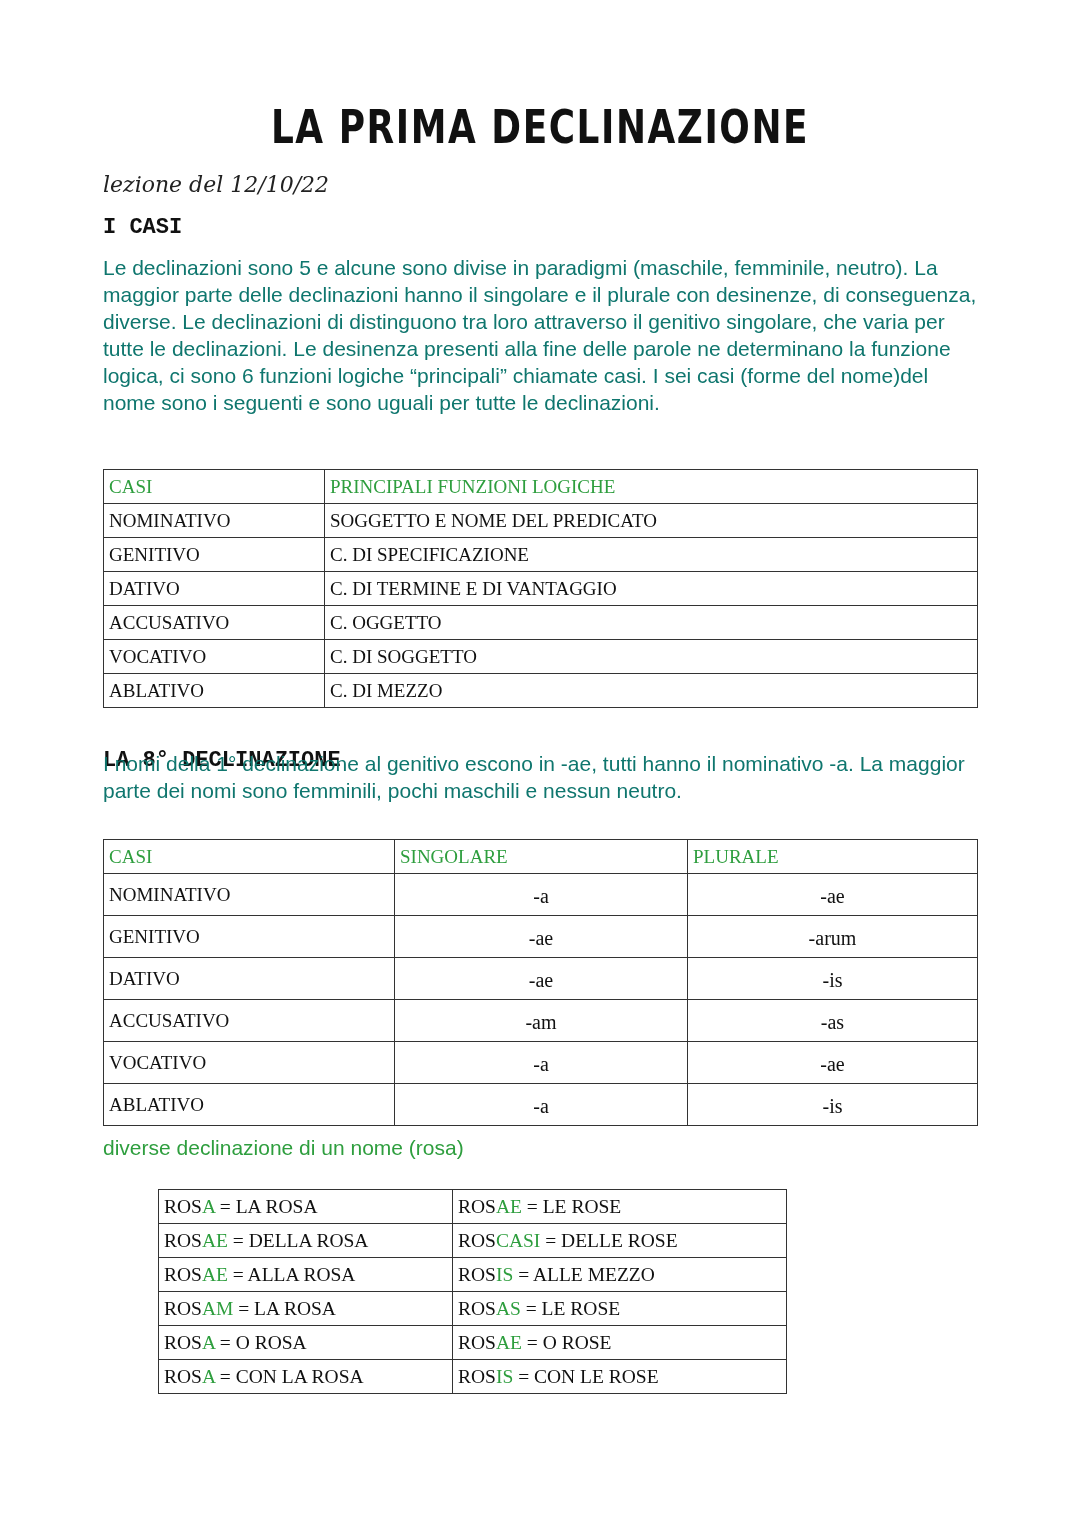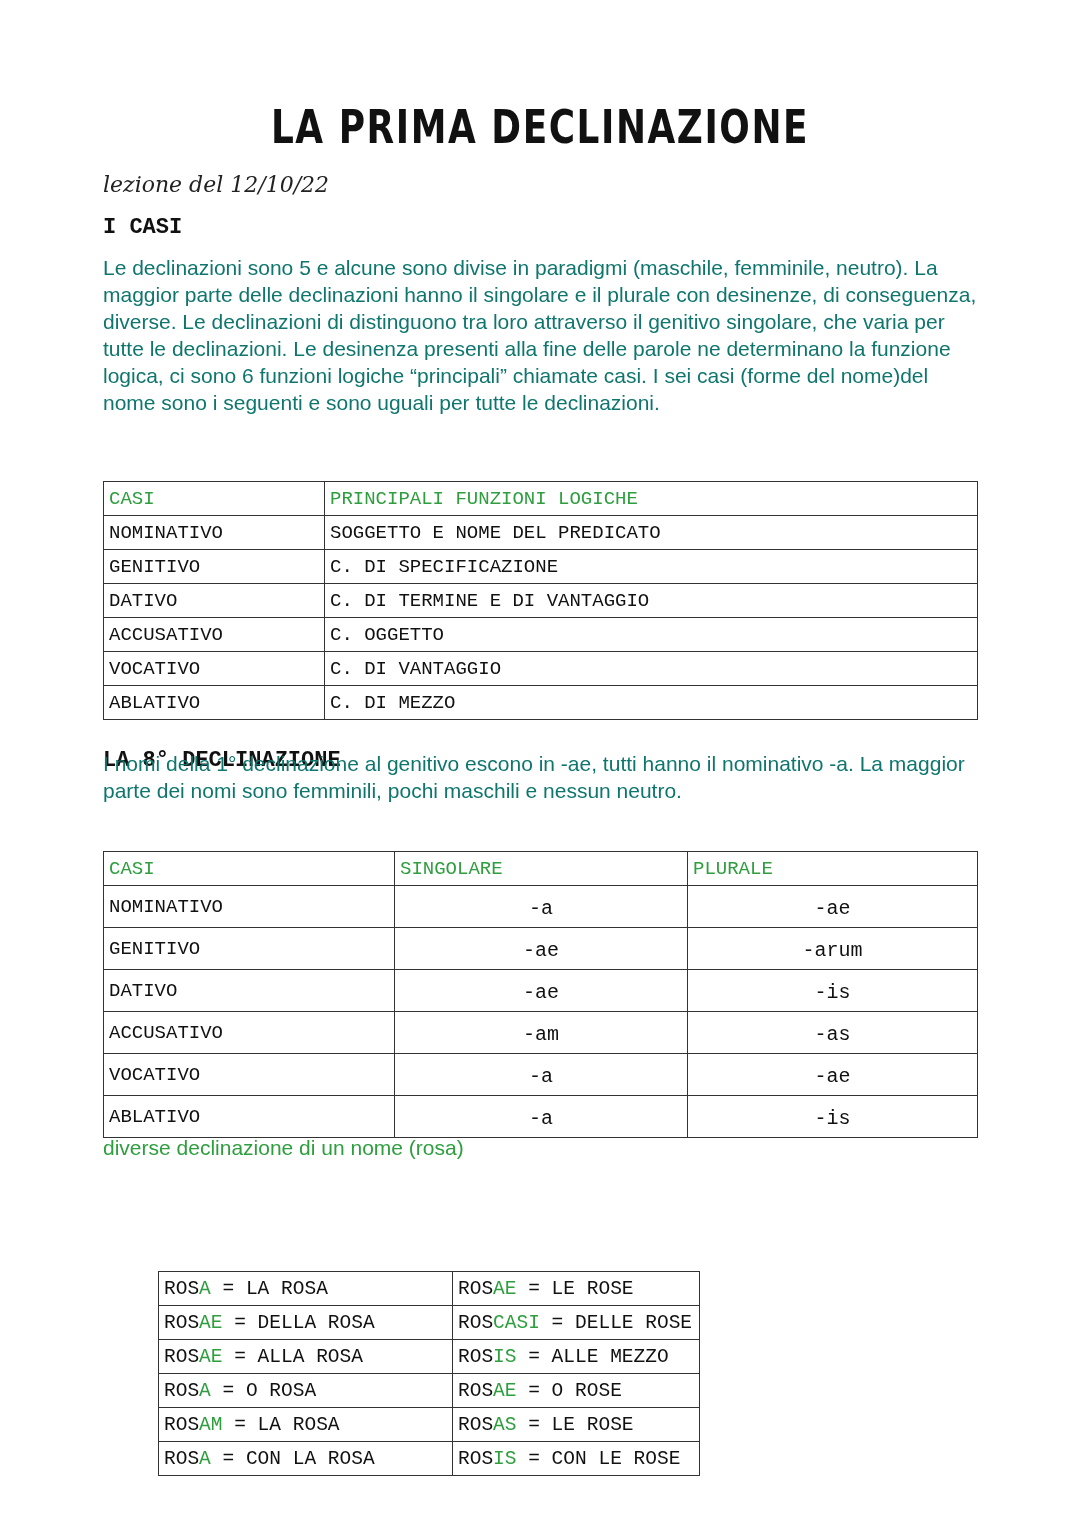--- a/index.html
+++ b/index.html
@@ -15,29 +15,29 @@
     font-family: "DejaVu Serif", serif; font-style: italic; font-size: 22px; color: #222; text-align: right;
   }
   .h2 {
     position: absolute; left: 103px;
     font-family: Liberation Mono, monospace; font-weight: bold; font-size: 22px; color: #111;
   }
   .para {
     position: absolute; left: 103px; width: 880px;
     font-family: "Liberation Sans", sans-serif; font-size: 21px; line-height: 27px; color: #0f766e;
   }
-  table { border-collapse: collapse; position: absolute; font-family: Liberation Mono, monospace; margin-top: 12px; }
+  table { border-collapse: collapse; position: absolute; font-family: Liberation Serif, serif; }
   td { border: 1.5px solid #333; padding: 0 5px; font-size: 19px; color: #111; }
   .green { color: #2e9e3e; }
   .t1 { left: 103px; top: 469px; width: 875px; }
   .t1 td { height: 33px; }
   .t2 { left: 103px; top: 839px; width: 875px; }
   .t2 td { height: 37px; }
   .t2 td.c { text-align: center; font-size: 20px; padding-top: 4px; }
-  .t3 { left: 158px; top: 1259px; width: 542px; }
+  .t3 { left: 158px; top: 1189px; width: 629px; }
   .t3 td { height: 33px; font-size: 19.5px; }
   .example { position: absolute; left: 103px; top: 1136px; font-family: "Liberation Sans", sans-serif; font-size: 21px; }
 </style>
 </head>
 <body>
 
 <div class="title">LA PRIMA DECLINAZIONE</div>
 <div class="lesson">lezione del 12/10/22</div>
 
 <div class="h2" style="top:215px">I CASI</div>
@@ -60,21 +60,21 @@
   <tr>
         <td>DATIVO</td>
         <td>C. DI TERMINE E DI VANTAGGIO</td>
       </tr>
   <tr>
         <td>ACCUSATIVO</td>
         <td>C. OGGETTO</td>
       </tr>
   <tr>
         <td>VOCATIVO</td>
-        <td>C. DI VANTAGGIO</td>
+        <td>C. DI SOGGETTO</td>
       </tr>
   <tr>
         <td>ABLATIVO</td>
         <td>C. DI MEZZO</td>
       </tr>
 </tbody>
   </table>
 
 <div class="h2" style="top:748px">LA 8° DECLINAZIONE</div>
 <div class="para" style="top:750px"> I nomi della 1° declinazione al genitivo escono in -ae, tutti hanno il nominativo -a. La maggior parte dei nomi sono femminili, pochi maschili e nessun neutro.</div>
@@ -129,25 +129,25 @@
   </tr>
   <tr>
     <td><span>ROS</span><span class="green">AE</span><span> = DELLA ROSA</span></td>
     <td><span>ROS</span><span class="green">CASI</span><span> = DELLE ROSE</span></td>
   </tr>
   <tr>
     <td><span>ROS</span><span class="green">AE</span><span> = ALLA ROSA</span></td>
     <td><span>ROS</span><span class="green">IS</span><span> = ALLE MEZZO</span></td>
   </tr>
   <tr>
+    <td><span>ROS</span><span class="green">AM</span><span> = LA ROSA</span></td>
+    <td><span>ROS</span><span class="green">AS</span><span> = LE ROSE</span></td>
+  </tr>
+  <tr>
     <td><span>ROS</span><span class="green">A</span><span> = O ROSA</span></td>
     <td><span>ROS</span><span class="green">AE</span><span> = O ROSE</span></td>
-  </tr>
-  <tr>
-    <td><span>ROS</span><span class="green">AM</span><span> = LA ROSA</span></td>
-    <td><span>ROS</span><span class="green">AS</span><span> = LE ROSE</span></td>
   </tr>
   <tr>
     <td><span>ROS</span><span class="green">A</span><span> = CON LA ROSA</span></td>
     <td><span>ROS</span><span class="green">IS</span><span> = CON LE ROSE</span></td>
   </tr>
 </tbody>
   </table>
 
 </body></html>

